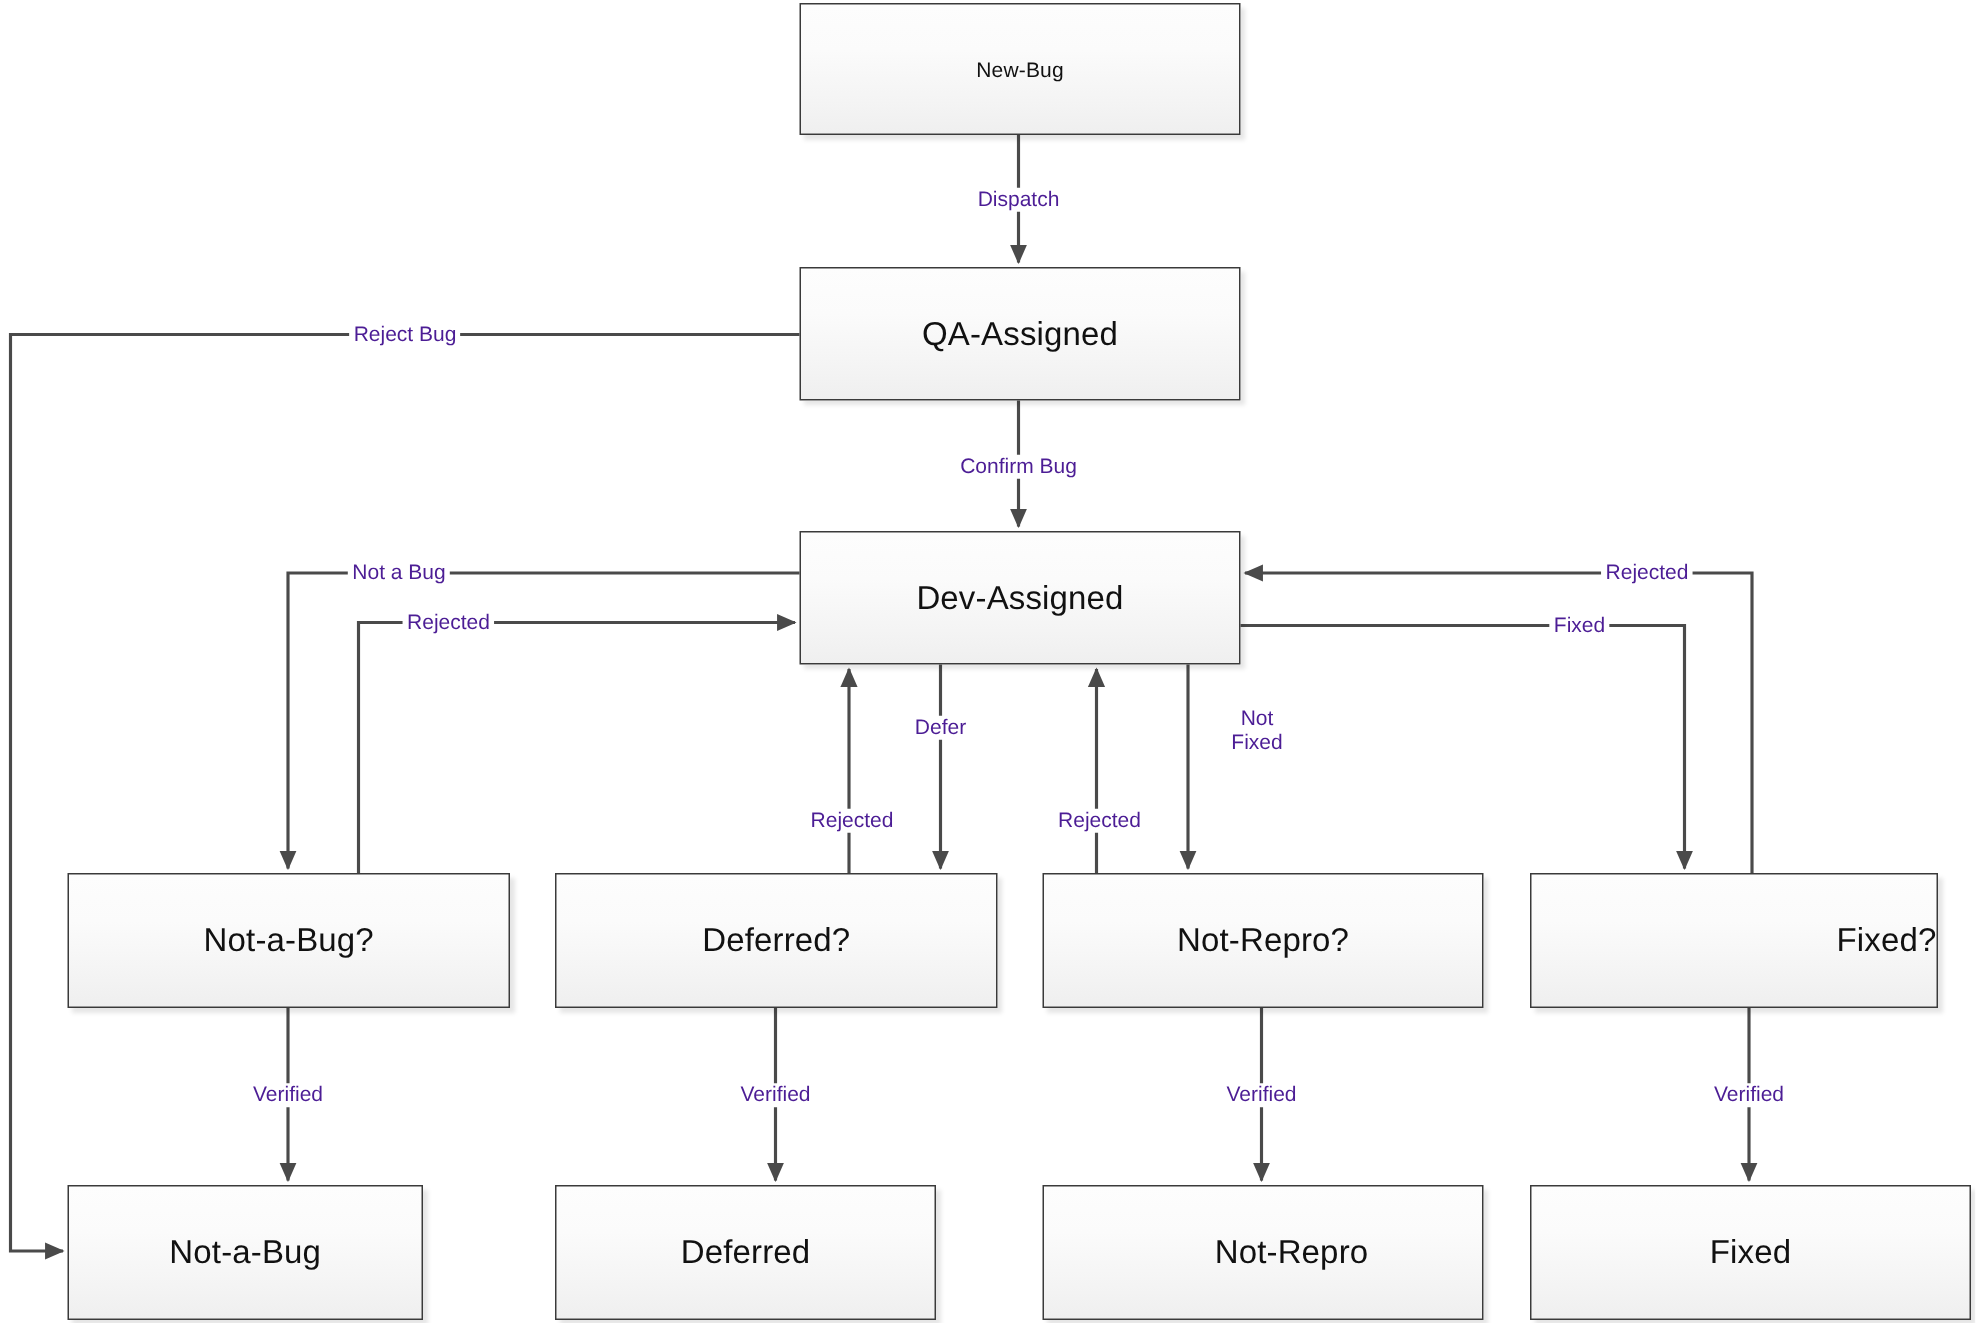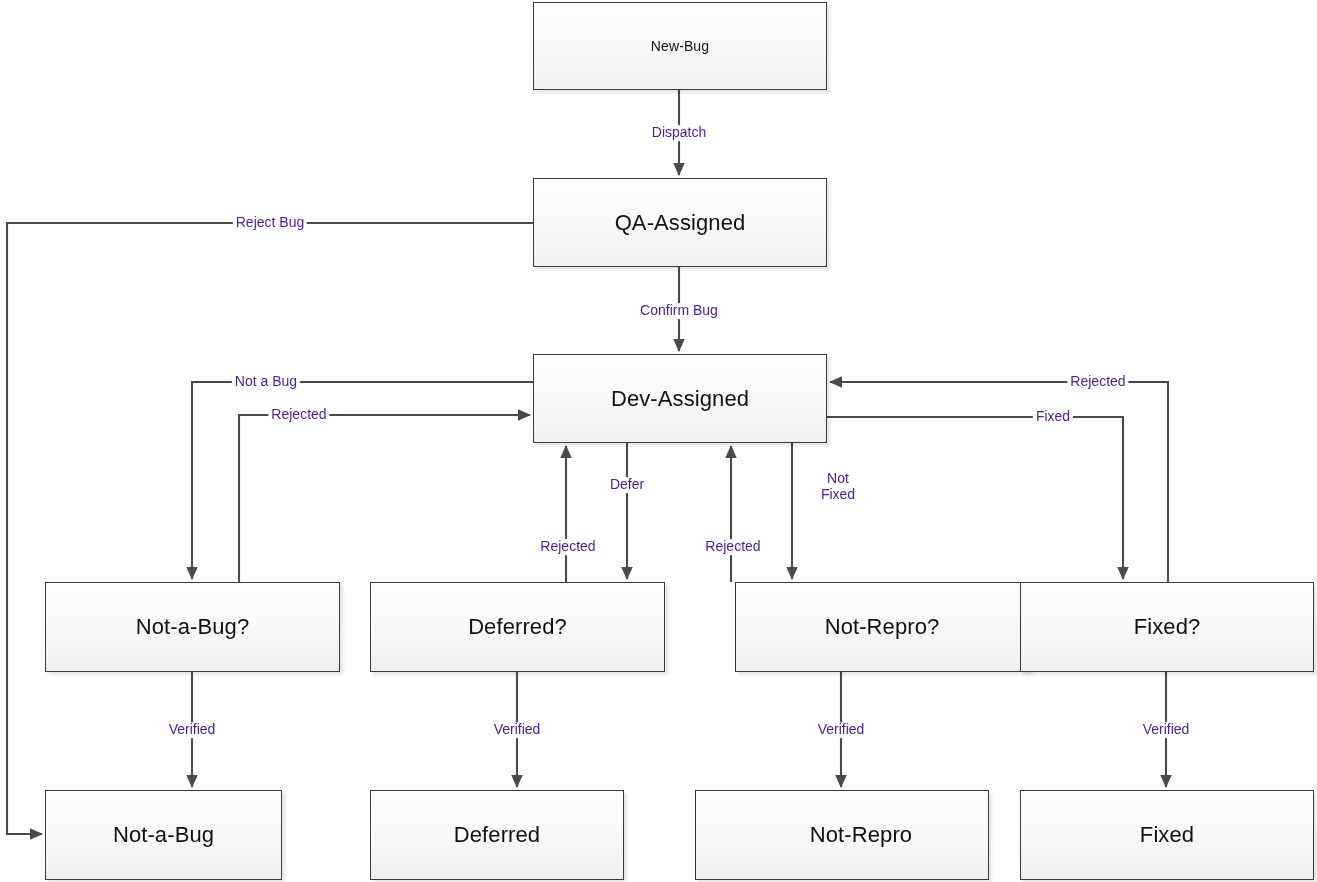--- a/index.html
+++ b/index.html
@@ -106,24 +106,24 @@
   </div>
   <div class="node" style="left: 533px; top: 354px; width: 294px; height: 89px; font-size: 22px;">
     <span class="node-label">Dev-Assigned</span>
   </div>
   <div class="node" style="left: 45px; top: 582px; width: 295px; height: 90px; font-size: 22px;">
     <span class="node-label">Not-a-Bug?</span>
   </div>
   <div class="node" style="left: 370px; top: 582px; width: 295px; height: 90px; font-size: 22px; text-align: center;">
     <span class="node-label">Deferred?</span>
   </div>
-  <div class="node" style="left: 695px; top: 582px; width: 294px; height: 90px; font-size: 22px; margin-left: 40px;">
+  <div class="node" style="left: 695px; top: 582px; width: 294px; height: 90px; font-size: 22px;">
     <span class="node-label">Not-Repro?</span>
   </div>
-  <div class="node" style="left: 1020px; top: 582px; width: 294px; height: 90px; font-size: 22px;">
+  <div class="node" style="left: 1020px; top: 582px; width: 272px; height: 90px; font-size: 22px; justify-content: flex-end;">
     <span class="node-label">Fixed?</span>
   </div>
   <div class="node" style="left: 45px; top: 790px; width: 237px; height: 90px; font-size: 22px;">
     <span class="node-label">Not-a-Bug</span>
   </div>
   <div class="node" style="left: 370px; top: 790px; width: 254px; height: 90px; font-size: 22px;">
     <span class="node-label">Deferred</span>
   </div>
   <div class="node" style="left: 695px; top: 790px; width: 294px; height: 90px; font-size: 22px; padding-left: 38px;">
     <span class="node-label">Not-Repro</span>

